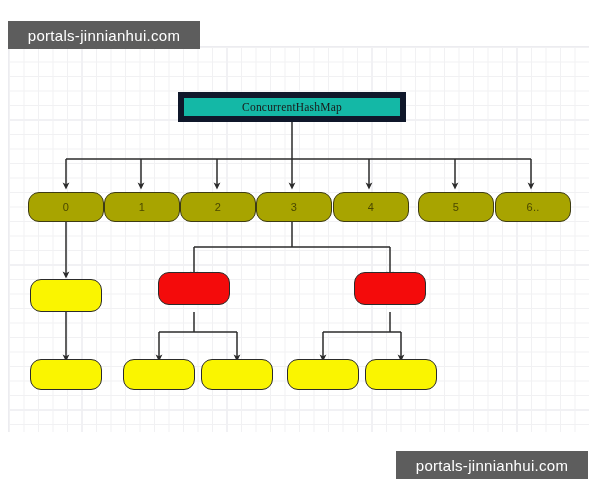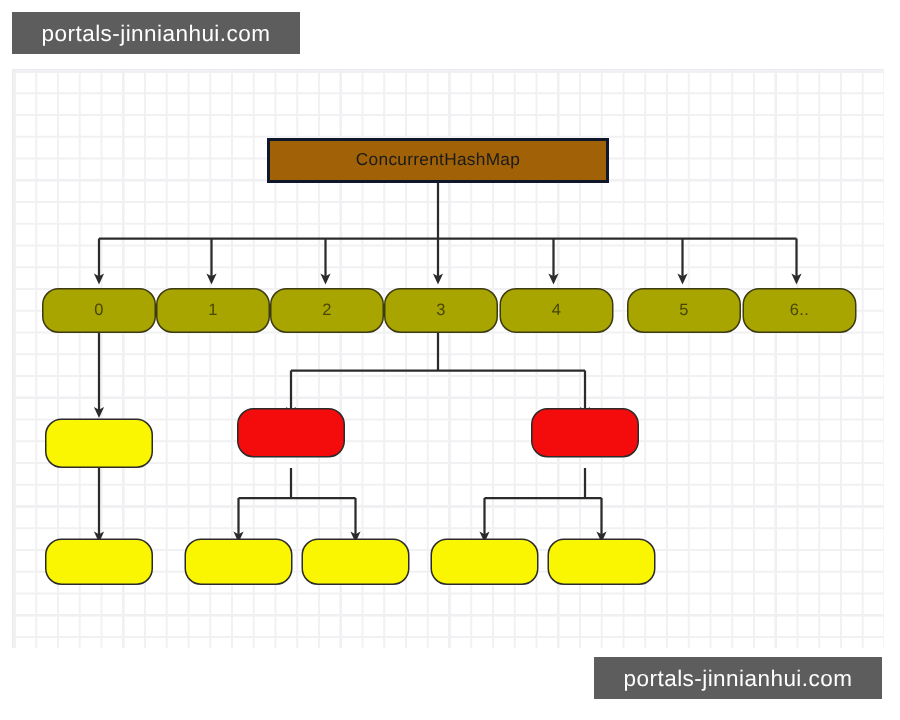--- a/index.html
+++ b/index.html
@@ -49,25 +49,26 @@
     box-sizing: border-box;
     display: flex;
     align-items: center;
     justify-content: center;
     font-size: 11px;
     color: #262626;
     letter-spacing: .2px;
     z-index: 3;
   }
   .node-root {
-    background: #a16207;
-    border: 2px solid #0f172a;
+    background: #14b8a6;
+    border: 6px solid #0f172a;
     border-radius: 0;
     font-size: 11.5px;
     color: #1a1a1a;
+    font-family: Liberation Serif, serif;
   }
   .node-bucket {
     background: #a8a400;
     border: 1.6px solid #3d3b14;
     border-radius: 11px;
     color: #4a4800;
     font-size: 11px;
   }
   .node-red {
     background: #f40b0b;
@@ -84,20 +85,21 @@
   .watermark {
     position: absolute;
     background: #5d5d5d;
     color: #ffffff;
     font-size: 15px;
     letter-spacing: .3px;
     display: flex;
     align-items: center;
     justify-content: center;
     z-index: 20;
+    margin-top: 13px;
   }
   #watermark-top {
     left: 8px;
     top: 8px;
     width: 192px;
     height: 28px;
   }
   #watermark-bottom {
     left: 396px;
     top: 438px;

